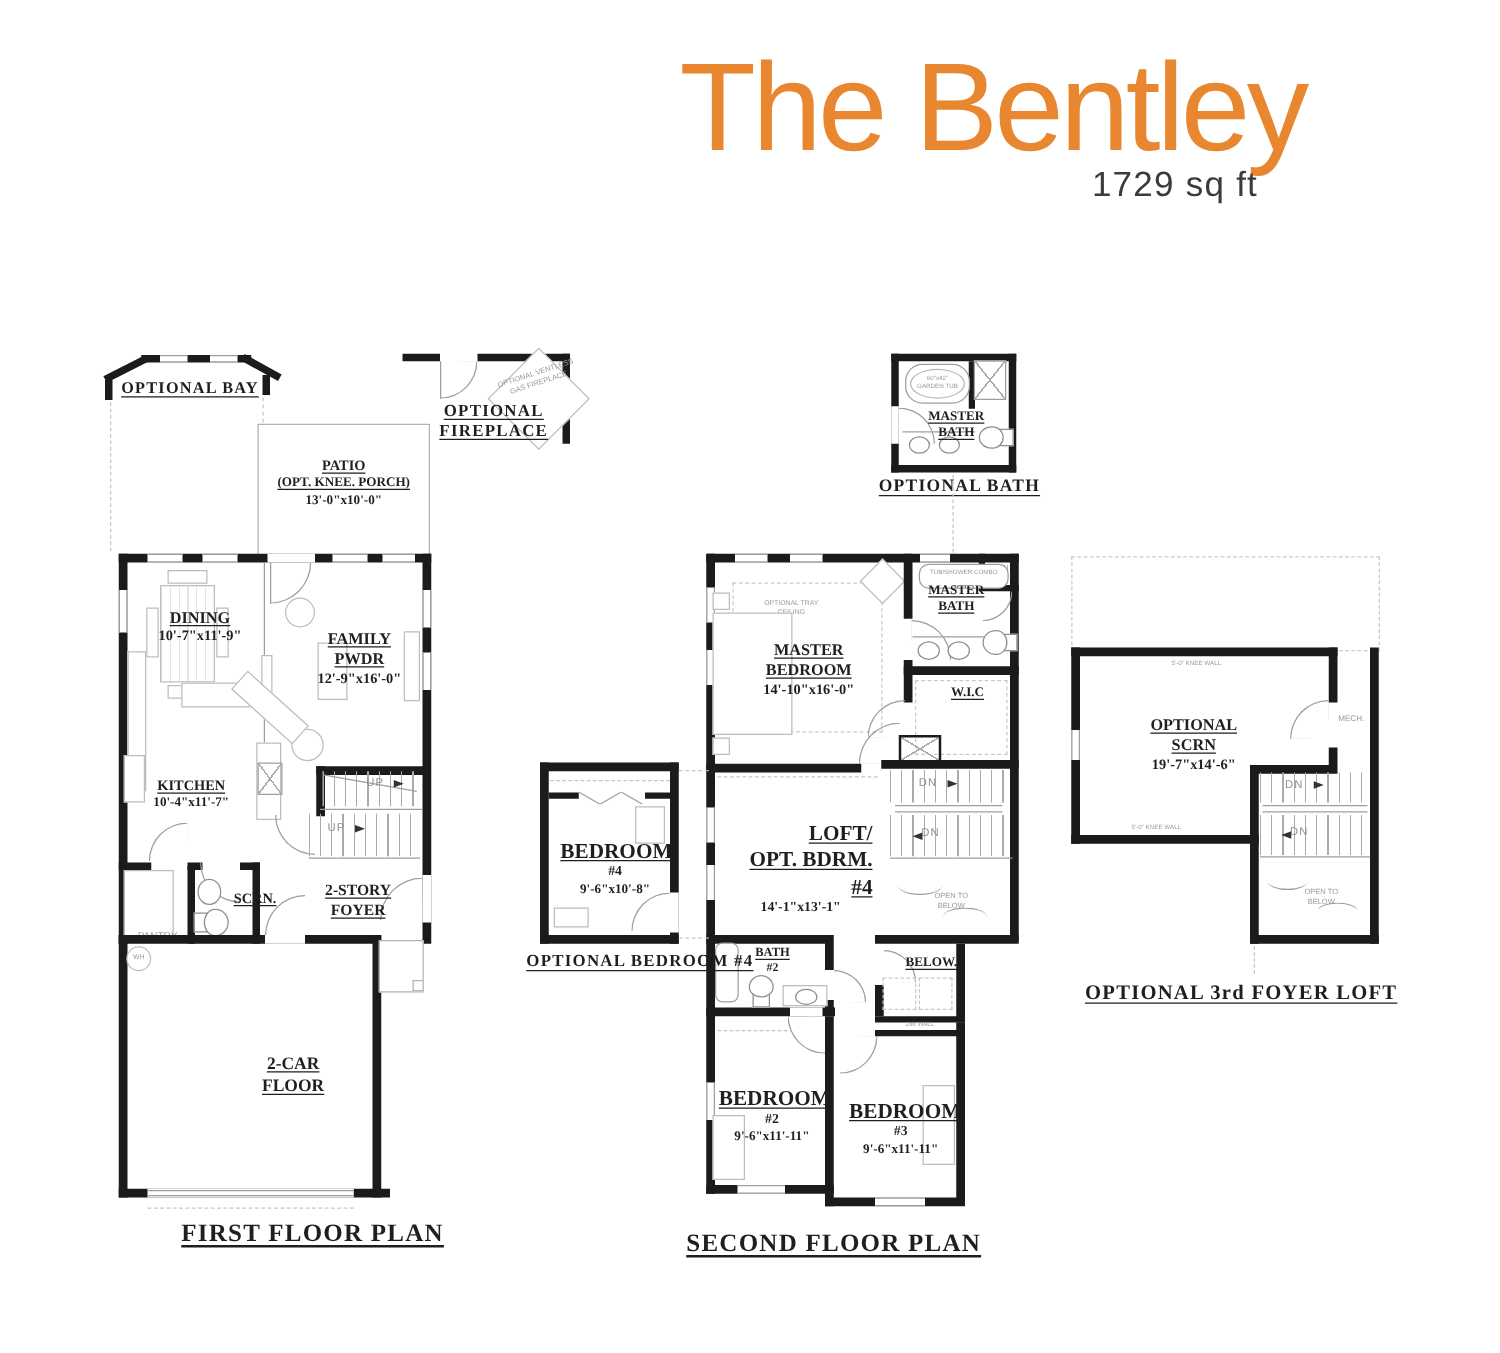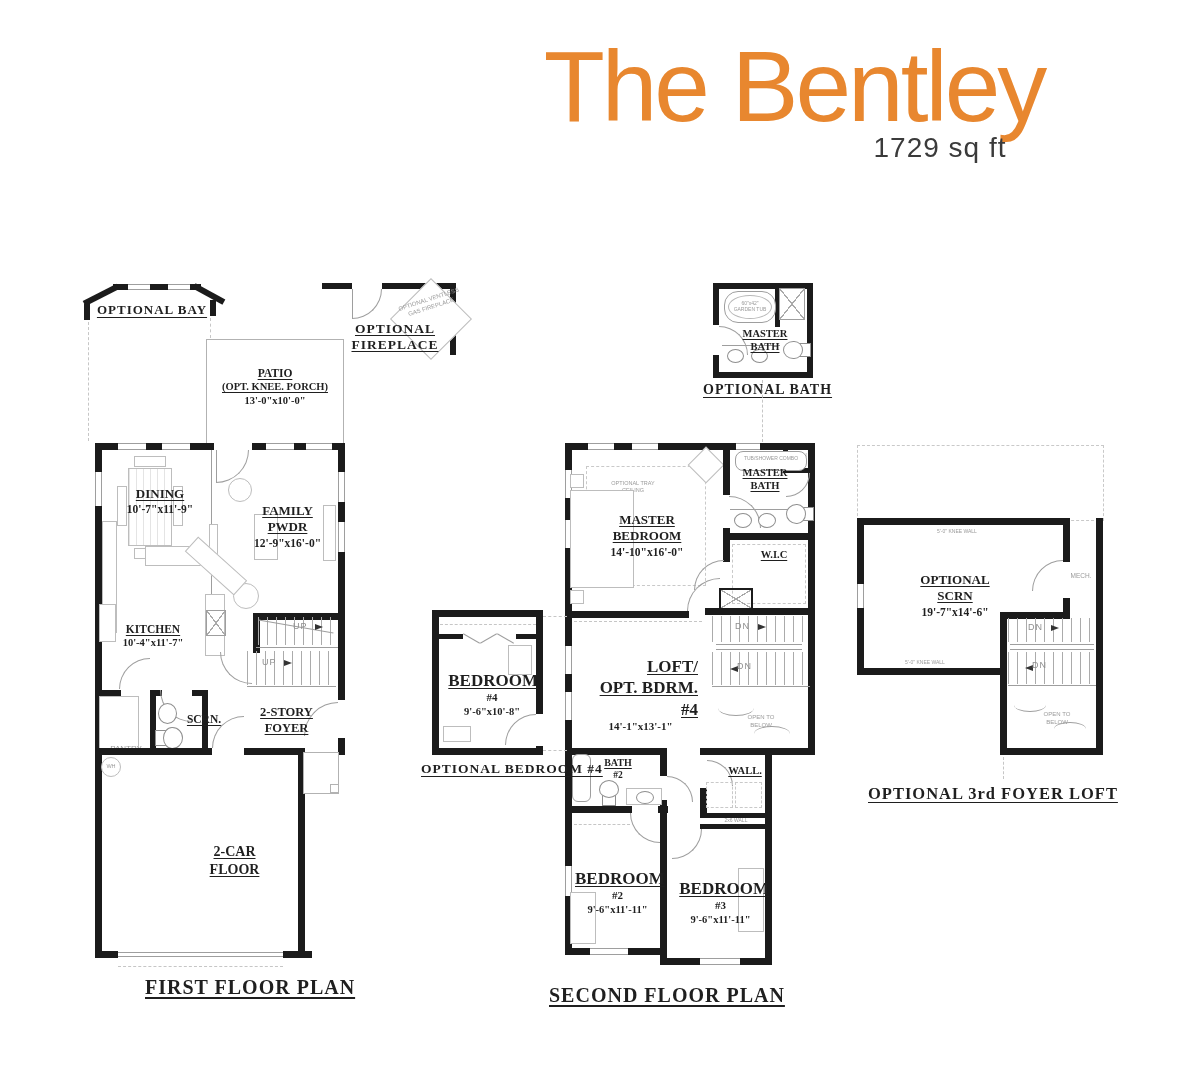--- a/index.html
+++ b/index.html
@@ -300,21 +300,21 @@
       <div class="u f10">BATH</div>
       <div class="f95">#2</div>
     </div>
     <div class="w" style="left:700px;top:748px;width:115px;height:7px;"></div>
     <div class="w" style="left:765px;top:755px;width:7px;height:63px;"></div>
     <div class="w" style="left:700px;top:788px;width:7px;height:25px;"></div>
     <div class="arc" style="left:707px;top:760px;width:26px;height:26px;border-top-width:1px;border-right-width:1px;border-radius:0 100% 0 0;"></div>
     <div class="dash" style="left:706px;top:782px;width:27px;height:26px;"></div>
     <div class="dash" style="left:735px;top:782px;width:27px;height:26px;"></div>
     <div class="lbl" style="left:720px;top:764px;width:50px;">
-      <div class="u f105">WALL.</div>
+      <div class="u f105">BELOW.</div>
     </div>
     <div class="w" style="left:700px;top:813px;width:72px;height:5px;"></div>
     <div class="w" style="left:700px;top:824px;width:72px;height:5px;"></div>
     <div class="sm s5" style="left:714px;top:817px;width:44px;">2x6 WALL</div>
 
     <div class="gap" style="left:632px;top:806px;width:26px;height:7px;"></div>
     <div class="arc" style="left:630px;top:813px;width:30px;height:30px;border-left-width:1px;border-bottom-width:1px;border-radius:0 0 0 100%;"></div>
     <div class="w" style="left:660px;top:813px;width:7px;height:140px;"></div>
     <div class="d" style="left:574px;top:824px;width:56px;"></div>
     <div class="g" style="left:570px;top:892px;width:26px;height:52px;"></div>

